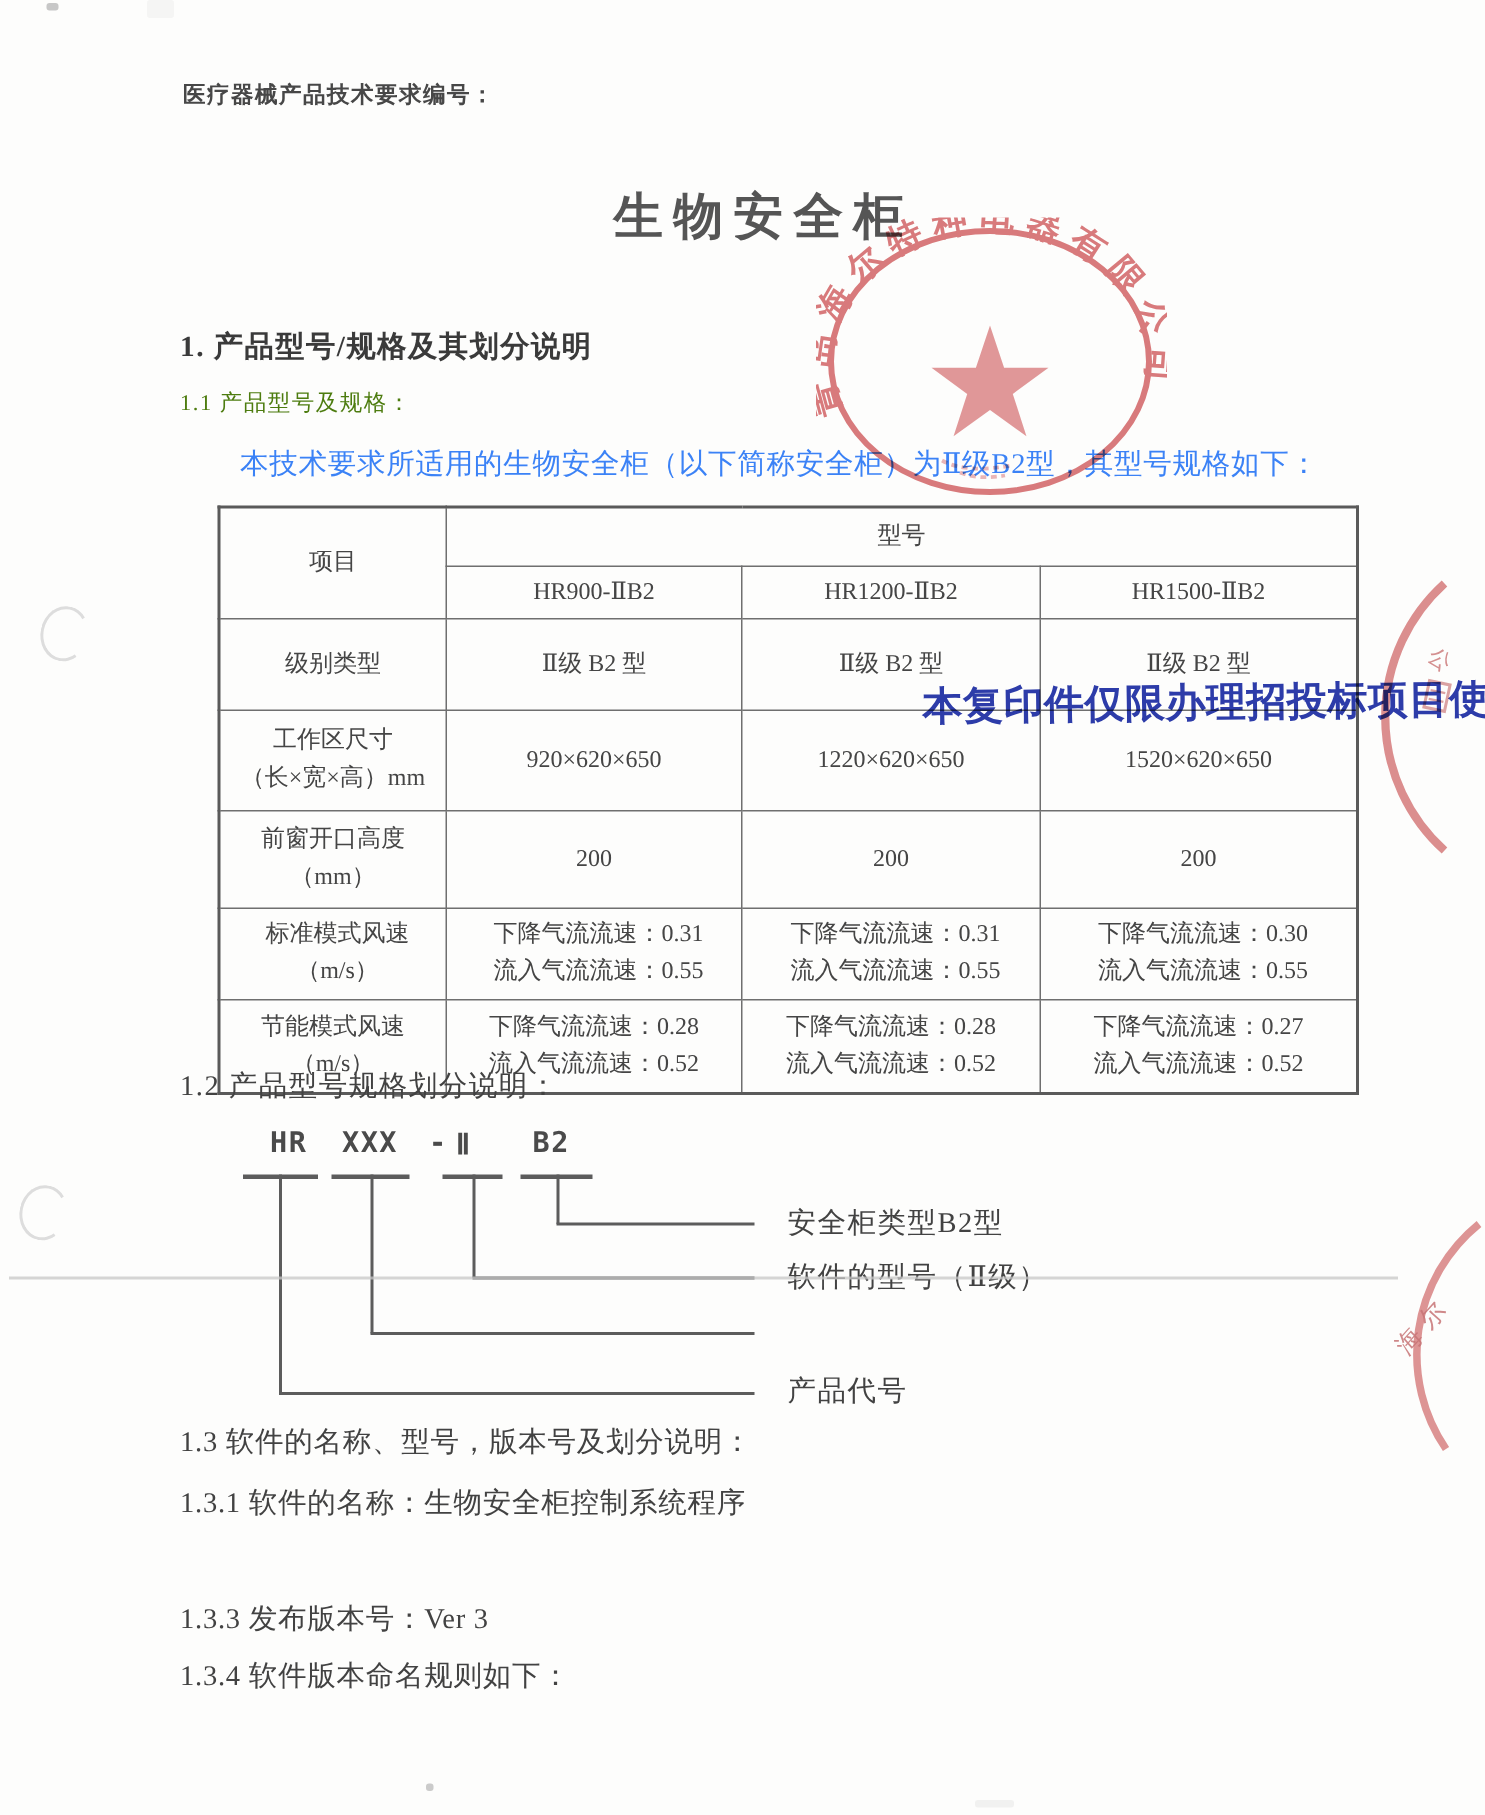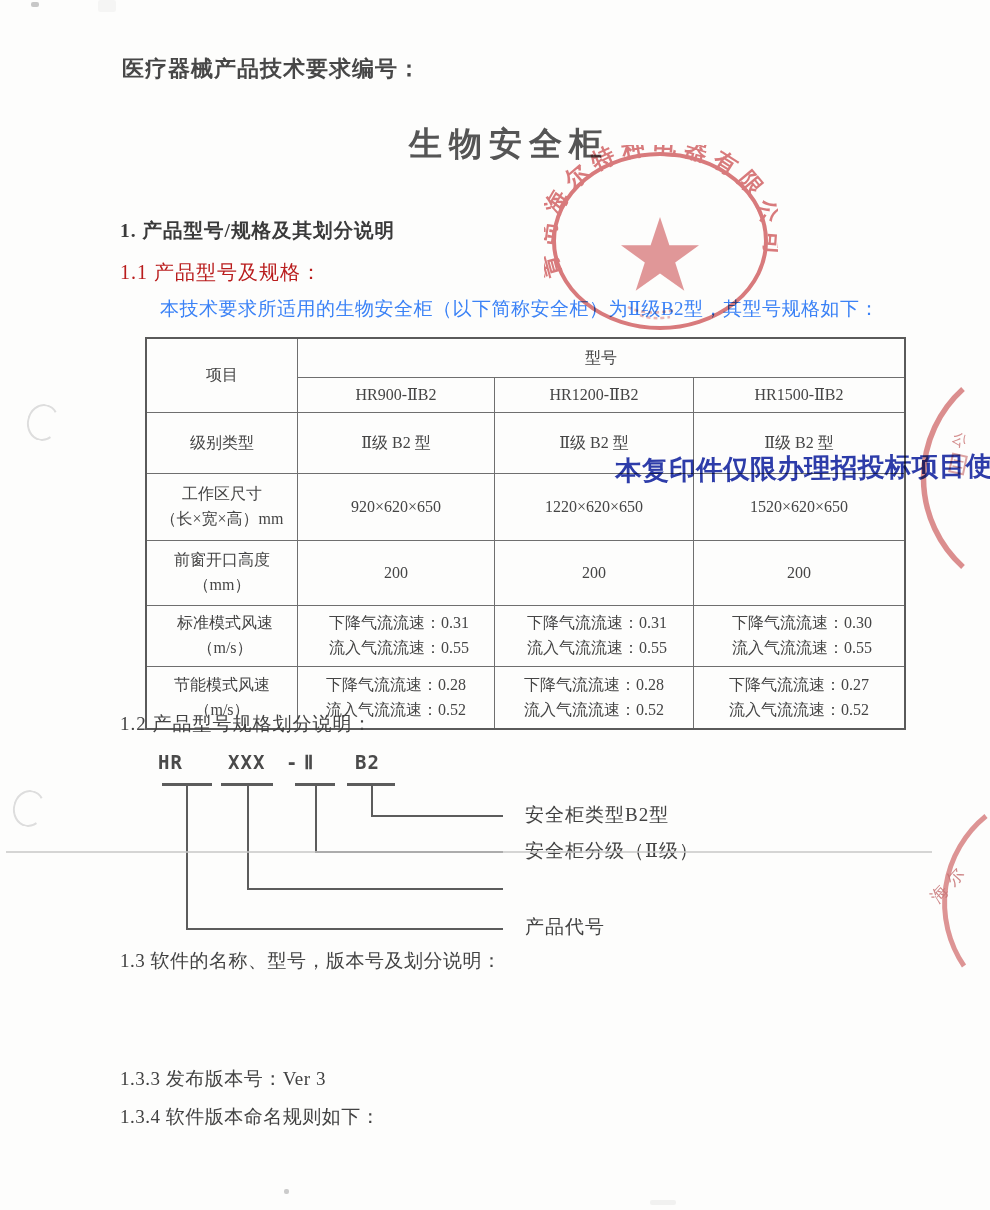--- a/index.html
+++ b/index.html
@@ -2,25 +2,25 @@
 <html><head>
 <meta charset="utf-8">
 <style>
   html,body{margin:0;padding:0;background:#fff;}
   #page{
     position:relative;width:990px;height:1210px;overflow:hidden;
     background:#fdfdfc;color:#3d3d3d;
     font-family:"Liberation Serif","DejaVu Serif",serif;
   }
   .abs{position:absolute;}
-  .doc-number{left:122px;top:54px;font-size:22px;font-weight:600;letter-spacing:1px;color:#474747;}
+  .doc-number{left:122px;top:54px;font-size:15px;font-weight:600;letter-spacing:1px;color:#474747;}
   .doc-title{left:509px;top:106px;transform:translateX(-50%);font-size:33px;font-weight:600;
     letter-spacing:7px;color:#555;white-space:nowrap;margin-top:16px;}
   .h1{left:120px;top:217px;font-size:19.5px;font-weight:700;color:#3a3a3a;letter-spacing:1px;}
-  .h2{left:120px;top:259px;font-size:20px;color:#b91c1c;letter-spacing:1px;}
+  .h2{left:120px;top:259px;font-size:15px;color:#4d7c0f;letter-spacing:1px;}
   .intro{left:160px;top:296px;font-size:19px;color:#3b82f6;letter-spacing:0.5px;white-space:nowrap;}
   
   table.spec{position:absolute;left:145px;top:337px;border-collapse:collapse;table-layout:fixed;
     font-size:16px;color:#454545;}
   table.spec td{border:1.5px solid #6f6f6f;text-align:center;vertical-align:middle;padding:2px 4px;
     line-height:1.55;}
   table.spec{border:2px solid #5a5a5a;}
   td.c0{width:142px;} td.c1{width:188px;} td.c2{width:190px;} td.c3{width:202px;}
   tr.hr1 td{height:34px;} tr.hr2 td{height:30px;}
   tr.r0 td{height:56px;} tr.r1 td{height:62px;} tr.r2 td{height:60px;}
@@ -140,21 +140,21 @@
         <span>流入气流流速：0.52</span>
       </td>
     </tr>
   </tbody>
     </table>
 
   <div class="abs blue-note" style="color:#2d3cab">本复印件仅限办理招投标项目使用</div>
 
   <div class="abs h12">1.2 产品型号规格划分说明：</div>
 
-  <div class="abs tok" style="left:158px;top:751px">HR</div>
+  <div class="abs tok" style="left:180px;top:751px">HR</div>
   <div class="abs tok" style="left:228px;top:751px">XXX</div>
   <div class="abs tok" style="left:286px;top:751px">-</div>
   <div class="abs tok" style="left:304px;top:751px">Ⅱ</div>
   <div class="abs tok" style="left:355px;top:751px">B2</div>
 
   <div class="abs dline" style="left:162px;top:783px;width:50px;height:2.5px"></div>
   <div class="abs dline" style="left:221px;top:783px;width:52px;height:2.5px"></div>
   <div class="abs dline" style="left:295px;top:783px;width:40px;height:2.5px"></div>
   <div class="abs dline" style="left:347px;top:783px;width:48px;height:2.5px"></div>
 
@@ -162,24 +162,25 @@
   <div class="abs dline" style="left:247px;top:783px;width:1.5px;height:106px"></div>
   <div class="abs dline" style="left:315px;top:783px;width:1.5px;height:69px"></div>
   <div class="abs dline" style="left:371px;top:783px;width:1.5px;height:33px"></div>
 
   <div class="abs dline" style="left:371px;top:815px;width:132px;height:1.5px"></div>
   <div class="abs dline" style="left:315px;top:851px;width:188px;height:1.5px"></div>
   <div class="abs dline" style="left:247px;top:888px;width:256px;height:1.5px"></div>
   <div class="abs dline" style="left:186px;top:928px;width:317px;height:1.5px"></div>
 
   <div class="abs dlabel" style="left:525px;top:802px">安全柜类型B2型</div>
-  <div class="abs dlabel" style="left:525px;top:838px">安全柜分级（Ⅱ级）</div>
+  <div class="abs dlabel" style="left:525px;top:838px">软件的型号（Ⅱ级）</div>
   <div class="abs dlabel" style="left:525px;top:914px">产品代号</div>
 
   <div class="abs bl" style="top:948px">1.3 软件的名称、型号，版本号及划分说明：</div>
+  <div class="abs bl" style="top:989px">1.3.1 软件的名称：生物安全柜控制系统程序</div>
   <div class="abs bl" style="top:1066px">1.3.3 发布版本号：Ver 3</div>
   <div class="abs bl" style="top:1104px">1.3.4 软件版本命名规则如下：</div>
 
   <svg class="abs seal" style="left:905px;top:383px" width="85" height="190" viewBox="0 0 85 190">
     <path d="M 58,6 A 120,120 0 0 0 58,184" fill="none" stroke="#d98384" stroke-width="5.5" opacity=".9"></path>
     <text x="46" y="56" transform="rotate(38 46 56)" font-size="15" fill="#cf7d7e" opacity=".85" font-family="Liberation Serif, DejaVu Serif, serif">公</text>
     <g opacity=".7">
       <rect x="46" y="72" width="14" height="18" fill="none" stroke="#cf7d7e" stroke-width="2" transform="rotate(12 53 81)"></rect>
       <path d="M48,78 h10 M48,84 h10" stroke="#cf7d7e" stroke-width="1.5" transform="rotate(12 53 81)"></path>
     </g>

